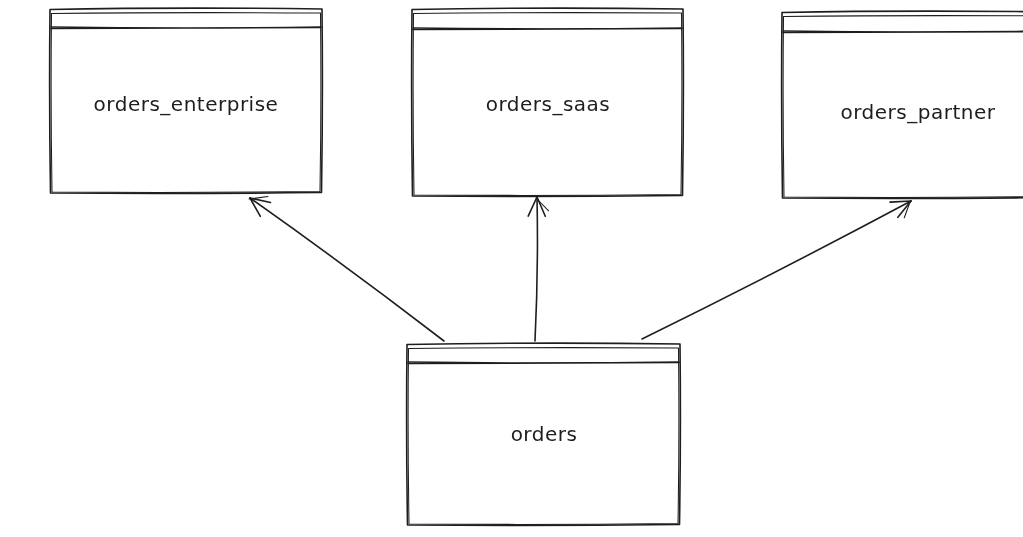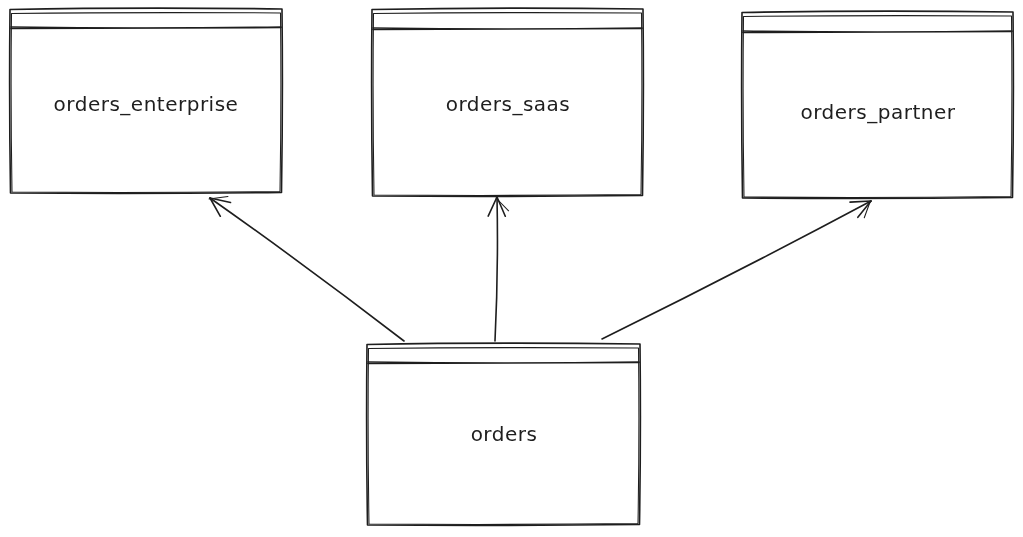--- a/index.html
+++ b/index.html
@@ -1,21 +1,21 @@
 <!DOCTYPE html>
 <html style="--stroke: #1e1e1e;"><head>
 <meta charset="utf-8">
 <style>
   html,body{margin:0;padding:0;}
   body{
     width:1023px;height:537px;overflow:hidden;
     background:#ffffff;
     font-family:"DejaVu Sans", sans-serif;
   }
-  .canvas{width:837px;height:537px;position:relative;}
+  .canvas{width:837px;height:537px;position:relative;margin-left:40px;}
   svg{display:block;}
   .ln{
     fill:none;
     stroke:var(--stroke,#1e1e1e);
     stroke-width:1.6;
     stroke-linecap:round;
     stroke-linejoin:round;
   }
   .thin{stroke-width:1.05;}
   .label{

